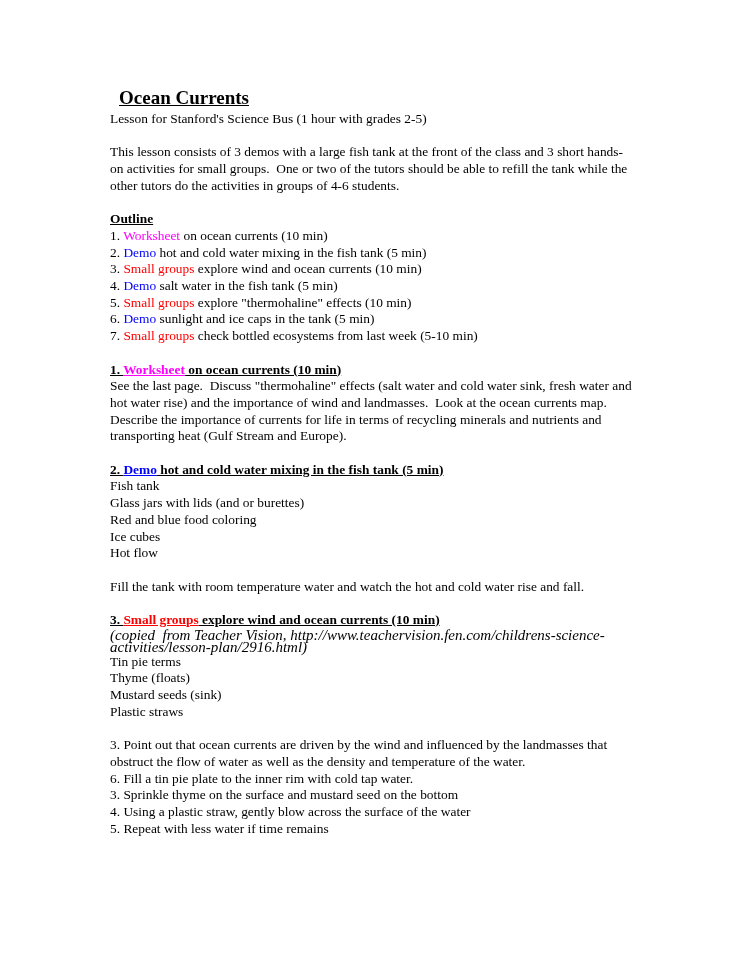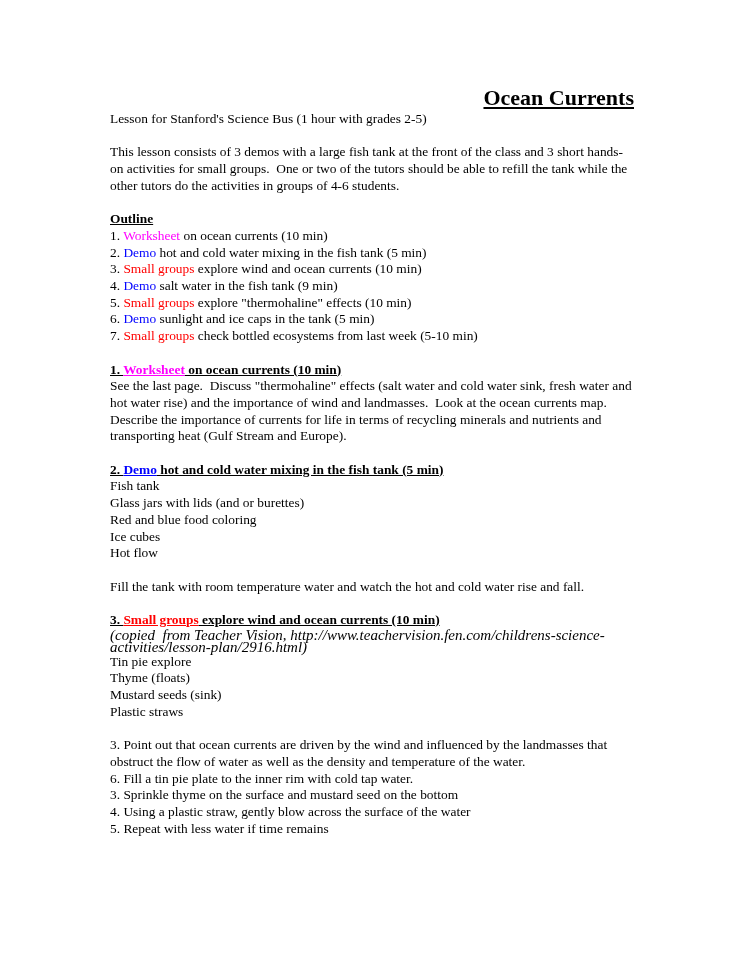--- a/index.html
+++ b/index.html
@@ -16,27 +16,26 @@
     top: 86px;
     width: 524px;
     font-family: "Liberation Serif", serif;
     font-size: 13.4px;
     line-height: 16.7px;
     color: #000000;
   }
   .line { white-space: pre-wrap; }
   .blank { height: 16.7px; }
   .doc-title {
-    font-size: 22px;
+    font-size: 19px;
     line-height: 24px;
     font-weight: bold;
     text-decoration: underline;
     margin: 0 0 1px 9px;
     white-space: pre-wrap;
-    text-align: right;
   }
   .bold-u {
     font-weight: bold;
     text-decoration: underline;
   }
   .heading { font-weight: bold; }
   .heading .u { text-decoration: underline; }
   .kw { }
   .source-line {
     font-size: 15px;
@@ -58,21 +57,21 @@
 
     <div class="line">This lesson consists of 3 demos with a large fish tank at the front of the class and 3 short hands-on activities for small groups.  One or two of the tutors should be able to refill the tank while the other tutors do the activities in groups of 4-6 students.</div>
 
     <div class="blank"></div>
 
     <div class="line bold-u">Outline</div>
 
     <div class="line"><span>1. </span><span class="kw" style="color: rgb(255, 0, 255);">Worksheet</span><span> on ocean currents (10 min)</span></div>
     <div class="line"><span>2. </span><span class="kw" style="color: rgb(0, 0, 255);">Demo</span><span> hot and cold water mixing in the fish tank (5 min)</span></div>
     <div class="line"><span>3. </span><span class="kw" style="color: rgb(255, 0, 0);">Small groups</span><span> explore wind and ocean currents (10 min)</span></div>
-    <div class="line"><span>4. </span><span class="kw" style="color: rgb(0, 0, 255);">Demo</span><span> salt water in the fish tank (9 min)</span></div>
+    <div class="line"><span>4. </span><span class="kw" style="color: rgb(0, 0, 255);">Demo</span><span> salt water in the fish tank (5 min)</span></div>
     <div class="line"><span>5. </span><span class="kw" style="color: rgb(255, 0, 0);">Small groups</span><span> explore "thermohaline" effects (10 min)</span></div>
     <div class="line"><span>6. </span><span class="kw" style="color: rgb(0, 0, 255);">Demo</span><span> sunlight and ice caps in the tank (5 min)</span></div>
     <div class="line"><span>7. </span><span class="kw" style="color: rgb(255, 0, 0);">Small groups</span><span> check bottled ecosystems from last week (5-10 min)</span></div>
 
     <div class="blank"></div>
 
     <div class="line heading"><span class="u">1. </span><span class="u kw" style="color: rgb(255, 0, 255);">Worksheet</span><span class="u"> on ocean currents (10 min)</span></div>
     <div class="line">See the last page.  Discuss "thermohaline" effects (salt water and cold water sink, fresh water and hot water rise) and the importance of wind and landmasses.  Look at the ocean currents map.  Describe the importance of currents for life in terms of recycling minerals and nutrients and transporting heat (Gulf Stream and Europe).</div>
 
     <div class="blank"></div>
@@ -85,21 +84,21 @@
     <div class="line">Hot flow</div>
 
     <div class="blank"></div>
 
     <div class="line">Fill the tank with room temperature water and watch the hot and cold water rise and fall.</div>
 
     <div class="blank"></div>
 
     <div class="line heading"><span class="u">3. </span><span class="u kw" style="color: rgb(255, 0, 0);">Small groups</span><span class="u"> explore wind and ocean currents (10 min)</span></div>
     <div class="source-line">(copied  from Teacher Vision, http://www.teachervision.fen.com/childrens-science-activities/lesson-plan/2916.html)</div>
-    <div class="line">Tin pie explore</div>
+    <div class="line">Tin pie terms</div>
     <div class="line">Thyme (floats)</div>
     <div class="line">Mustard seeds (sink)</div>
     <div class="line">Plastic straws</div>
 
     <div class="blank"></div>
 
     <div class="line">3. Point out that ocean currents are driven by the wind and influenced by the landmasses that obstruct the flow of water as well as the density and temperature of the water.</div>
     <div class="line">6. Fill a tin pie plate to the inner rim with cold tap water.</div>
     <div class="line">3. Sprinkle thyme on the surface and mustard seed on the bottom</div>
     <div class="line">4. Using a plastic straw, gently blow across the surface of the water</div>

